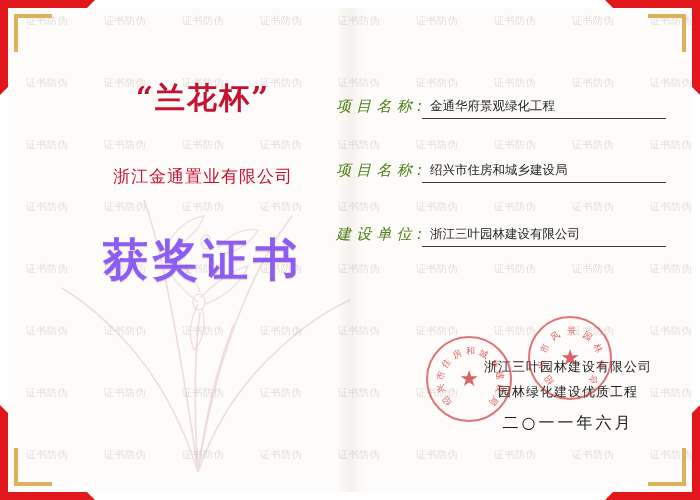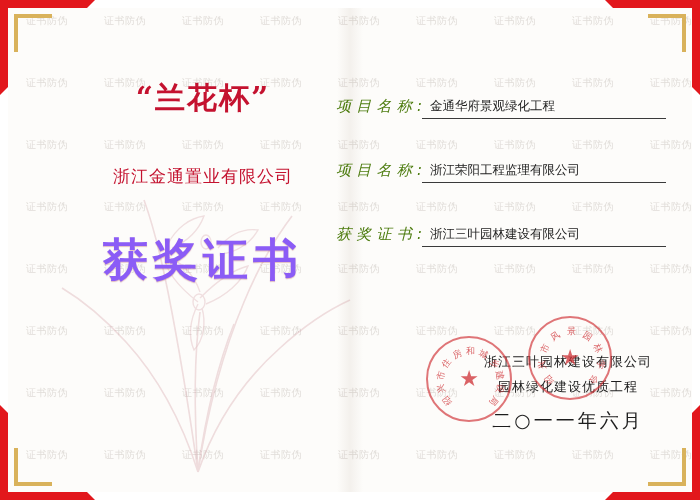--- a/index.html
+++ b/index.html
@@ -194,21 +194,21 @@
     color: #1d1d1d;
     font-family: "DejaVu Sans", sans-serif;
   }
   .issuer-line {
     font-size: 13px;
     letter-spacing: 1px;
     margin-bottom: 7px;
     white-space: nowrap;
   }
   .issuer-date {
-    font-size: 19px;
+    font-size: 16px;
     letter-spacing: 3px;
     margin-top: 12px;
     white-space: nowrap;
   }
 
   
   .seal {
     position: absolute;
     border-radius: 50%;
     border: 2.5px solid rgba(205, 40, 45, 0.75);
@@ -363,24 +363,24 @@
       <div class="title-big">获奖证书</div>
     </div>
 
     <div class="right-col" id="fields-container">
         <div class="field-row">
           <div class="field-label">项目名称:</div>
           <div class="field-value-wrap"><span class="field-value">金通华府景观绿化工程</span></div>
         </div>
         <div class="field-row">
           <div class="field-label">项目名称:</div>
-          <div class="field-value-wrap"><span class="field-value">浙江荣阳工程监理有限公司</span></div>
+          <div class="field-value-wrap"><span class="field-value">绍兴市住房和城乡建设局</span></div>
         </div>
         <div class="field-row">
-          <div class="field-label">获奖证书:</div>
+          <div class="field-label">建设单位:</div>
           <div class="field-value-wrap"><span class="field-value">浙江三叶园林建设有限公司</span></div>
         </div>
       </div>
 
     <div class="issuer">
       <div class="issuer-line">浙江三叶园林建设有限公司</div>
       <div class="issuer-line">园林绿化建设优质工程</div>
       <div class="issuer-date">二○一一年六月</div>
     </div>
 

